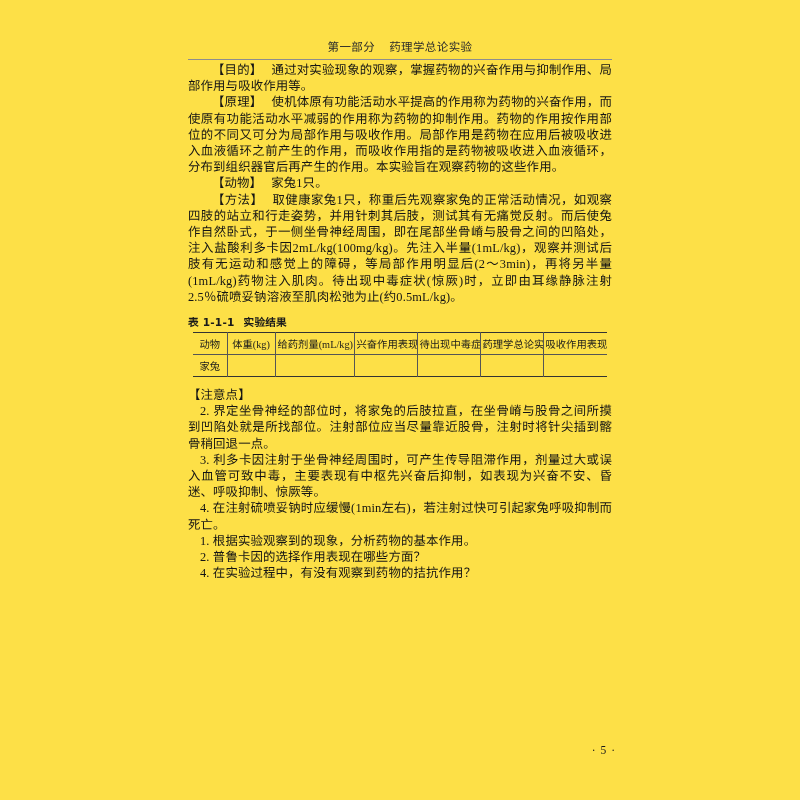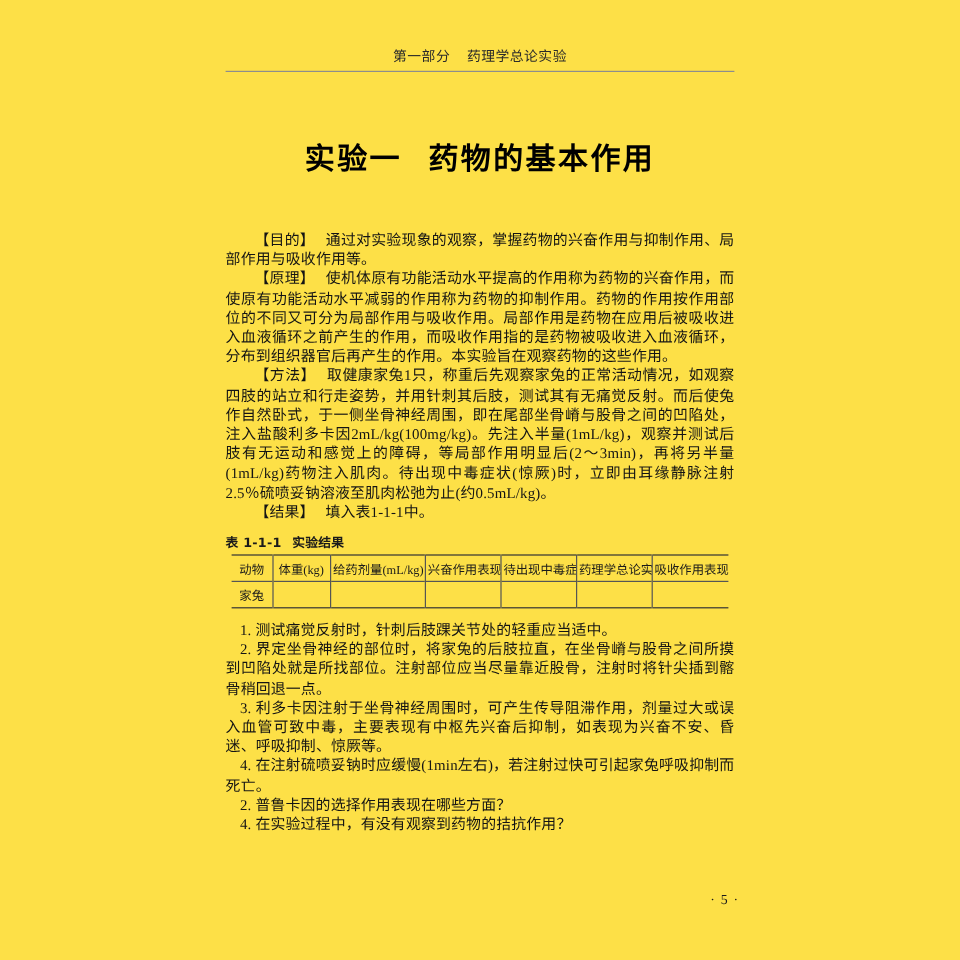--- a/index.html
+++ b/index.html
@@ -122,32 +122,31 @@
 
 <div class="page">
 
   <div class="content">
 
     <div>
       <div class="runhead"><span>第一部分</span><span class="sep"></span><span>药理学总论实验</span></div>
       <div class="runhead-rule"></div>
     </div>
 
-    <h1 class="doc-title"><span>实验一</span><span class="gap"></span><span>药物的基本作用</span></h1>
 
     <p class="para indent"><span class="label">【目的】</span><span class="lblgap"></span><span>通过对实验现象的观察，掌握药物的兴奋作用与抑制作用、局部作用与吸收作用等。</span></p>
 
     <p class="para indent"><span class="label">【原理】</span><span class="lblgap"></span><span>使机体原有功能活动水平提高的作用称为药物的兴奋作用，而使原有功能活动水平减弱的作用称为药物的抑制作用。药物的作用按作用部位的不同又可分为局部作用与吸收作用。局部作用是药物在应用后被吸收进入血液循环之前产生的作用，而吸收作用指的是药物被吸收进入血液循环，分布到组织器官后再产生的作用。本实验旨在观察药物的这些作用。</span></p>
 
 
 
+    <p class="para indent"><span class="label">【动物】</span><span class="lblgap"></span><span>家兔1只。</span></p>
 
     <p class="para indent"><span class="label">【方法】</span><span class="lblgap"></span><span>取健康家兔1只，称重后先观察家兔的正常活动情况，如观察四肢的站立和行走姿势，并用针刺其后肢，测试其有无痛觉反射。而后使兔作自然卧式，于一侧坐骨神经周围，即在尾部坐骨嵴与股骨之间的凹陷处，注入盐酸利多卡因2mL/kg(100mg/kg)。先注入半量(1mL/kg)，观察并测试后肢有无运动和感觉上的障碍，等局部作用明显后(2～3min)，再将另半量(1mL/kg)药物注入肌肉。待出现中毒症状(惊厥)时，立即由耳缘静脉注射2.5％硫喷妥钠溶液至肌肉松弛为止(约0.5mL/kg)。</span></p>
 
-    <p class="para indent"><span class="label">【结果】</span><span class="lblgap"></span><span>填入表1-1-1中。</span></p>
 
     <div class="table-wrap">
       <div class="table-caption"><span>表 1-1-1</span><span class="cgap"></span><span>实验结果</span></div>
       <table class="result">
         <colgroup>
           <col style="width:34px">
             <col style="width:48px">
             <col style="width:79px">
             <col style="width:63px">
             <col style="width:63px">
@@ -172,24 +171,25 @@
             <td></td>
             <td></td>
             <td></td>
             <td></td>
             <td></td>
           </tr>
         </tbody>
       </table>
     </div>
 
-    <p class="para hang">1. 测试痛觉反射时，针刺后肢踝关节处的轻重应当适中。</p>
+    <p class="para flush"><span class="label">【注意点】</span></p>
     <p class="para hang">2. 界定坐骨神经的部位时，将家兔的后肢拉直，在坐骨嵴与股骨之间所摸到凹陷处就是所找部位。注射部位应当尽量靠近股骨，注射时将针尖插到髂骨稍回退一点。</p>
     <p class="para hang">3. 利多卡因注射于坐骨神经周围时，可产生传导阻滞作用，剂量过大或误入血管可致中毒，主要表现有中枢先兴奋后抑制，如表现为兴奋不安、昏迷、呼吸抑制、惊厥等。</p>
     <p class="para hang">4. 在注射硫喷妥钠时应缓慢(1min左右)，若注射过快可引起家兔呼吸抑制而死亡。</p>
 
+    <p class="para hang">1. 根据实验观察到的现象，分析药物的基本作用。</p>
     <p class="para hang">2. 普鲁卡因的选择作用表现在哪些方面？</p>
     <p class="para hang">4. 在实验过程中，有没有观察到药物的拮抗作用？</p>
 
   </div>
 
   <div class="folio">· 5 ·</div>
 </div>
 
 </body></html>

